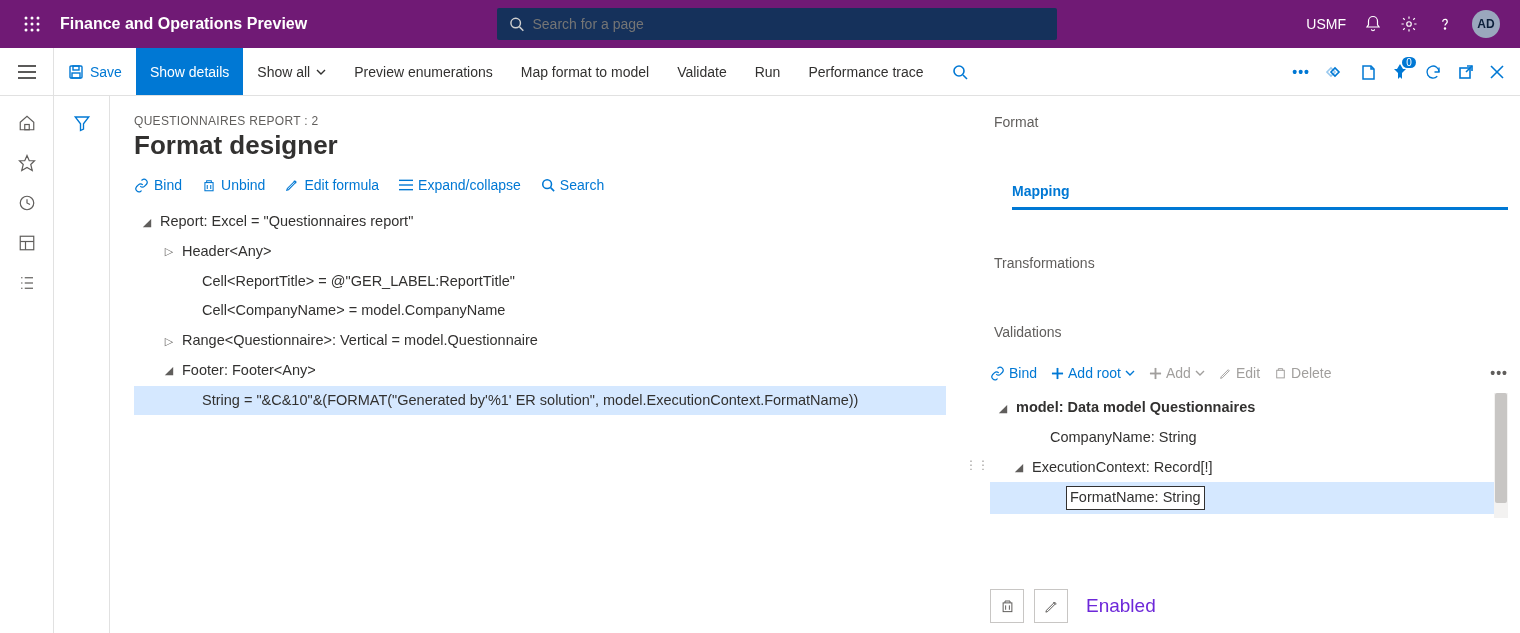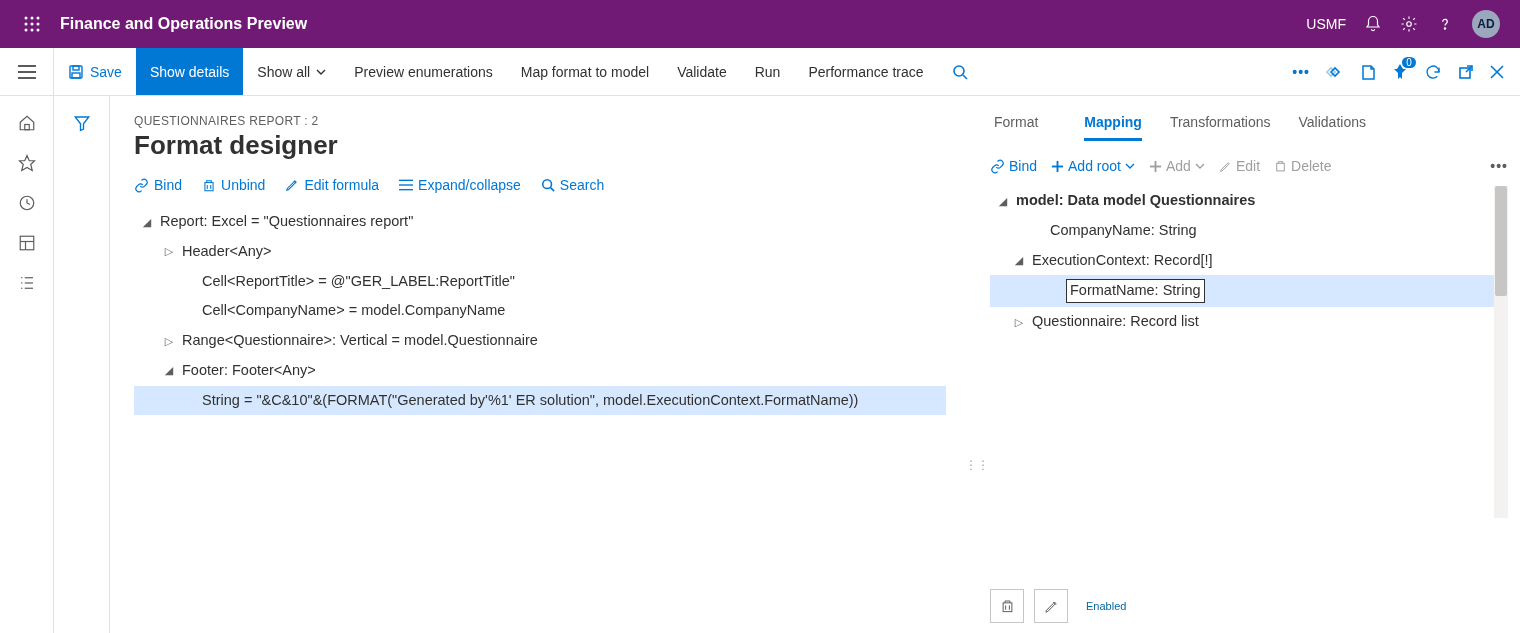--- a/index.html
+++ b/index.html
@@ -37,41 +37,41 @@
   .tree { font-size: 14.5px; line-height: 1.5; }
   .node { display: flex; align-items: center; gap: 6px; padding: 4px 0; }
   .toggle { width: 14px; color: #605e5c; font-size: 11px; text-align: center; user-select: none; }
   .indent-1 { padding-left: 28px; }
   .indent-2 { padding-left: 48px; }
   .node.selected-row { background: #d5e8ff; }
 
   .splitter { width: 14px; display: flex; align-items: center; justify-content: center; color: #a19f9d; font-size: 12px; cursor: col-resize; user-select: none; padding-top: 200px;}
   
   .rightpane { width: 536px; padding: 18px 12px 10px 6px; display: flex; flex-direction: column; }
-  .tabs { display: flex; gap: 28px; padding-left: 4px; border-bottom: 1px solid transparent; margin-bottom: 16px; }
+  .tabs { display: flex; gap: 45px; padding-left: 4px; border-bottom: 1px solid transparent; margin-bottom: 16px; flex-direction: column; }
   .tab { padding-bottom: 8px; cursor: pointer; color: #605e5c; }
   .tab.active { color: #0078d4; font-weight: 600; border-bottom: 3px solid #0078d4; margin-left: 18px; }
 
   .rtoolbar { display: flex; gap: 14px; align-items: center; color: #0078d4; font-size: 14px; margin-bottom: 12px; }
   .rtoolbar .tbtn { display: flex; align-items: center; gap: 4px; cursor: pointer; }
   .rtoolbar .disabled { color: #a19f9d; cursor: default; }
 
   .rtree-wrap { flex: 1; position: relative; overflow: hidden; background: #fff; }
   .rtree { font-size: 14.5px; line-height: 1.5; padding-right: 14px; }
   .rnode { display: flex; align-items: center; gap: 6px; padding: 4px 0; }
   .rindent-1 { padding-left: 40px; }
   .rindent-2 { padding-left: 56px; }
   .rnode.sel { background: #d5e8ff; }
   .rnode .focuslabel { border: 1px solid #323130; padding: 0 3px; background: #fff; }
   .fakescroll { position: absolute; right: 0; top: 0; bottom: 0; width: 14px; background: #f3f2f1; }
   .fakethumb { position: absolute; right: 1px; top: 0px; width: 12px; height: 110px; background: #c8c6c4; border-radius: 2px; }
 
   .bottombar { display: flex; align-items: center; gap: 10px; padding-top: 10px; border-top: 1px solid transparent; }
   .iconbtn { width: 34px; height: 34px; border: 1px solid #c8c6c4; display: flex; align-items: center; justify-content: center; color: #605e5c; cursor: pointer; background:#fff;}
-  .enabled-label { color: #0369a1; font-size: 11px; margin-left: 8px; }
+  .enabled-label { color: #6d28d9; font-size: 19px; margin-left: 8px; }
 
   .icon { display: inline-flex; }
   svg { display: block; }
 </style>
 </head>
 <body>
 
 <div class="topbar">
   <div class="waffle">
     <svg width="16" height="16" viewBox="0 0 16 16" fill="#fff">
@@ -80,20 +80,27 @@
         <circle cx="14" cy="2" r="1.5"></circle>
         <circle cx="2" cy="8" r="1.5"></circle>
         <circle cx="8" cy="8" r="1.5"></circle>
         <circle cx="14" cy="8" r="1.5"></circle>
         <circle cx="2" cy="14" r="1.5"></circle>
         <circle cx="8" cy="14" r="1.5"></circle>
         <circle cx="14" cy="14" r="1.5"></circle>
       </svg>
   </div>
   <div class="title">Finance and Operations Preview</div>
+  <div class="search">
+    <svg width="16" height="16" viewBox="0 0 16 16" fill="none" stroke="#d0d0d0" stroke-width="1.5">
+        <circle cx="7" cy="7" r="5"></circle>
+        <line x1="11" y1="11" x2="15" y2="15"></line>
+      </svg>
+    <input placeholder="Search for a page" style="">
+  </div>
   <div class="right">
     <span style="font-size:14px;">USMF</span>
     <span class="icon">
       <svg width="18" height="18" viewBox="0 0 24 24" fill="none" stroke="#fff" stroke-width="1.6">
           <path d="M6 8a6 6 0 0112 0v5l2 3H4l2-3V8z"></path>
           <path d="M10 19a2 2 0 004 0"></path>
         </svg>
     </span>
     <span class="icon">
       <svg width="18" height="18" viewBox="0 0 24 24" fill="none" stroke="#fff" stroke-width="1.6">

